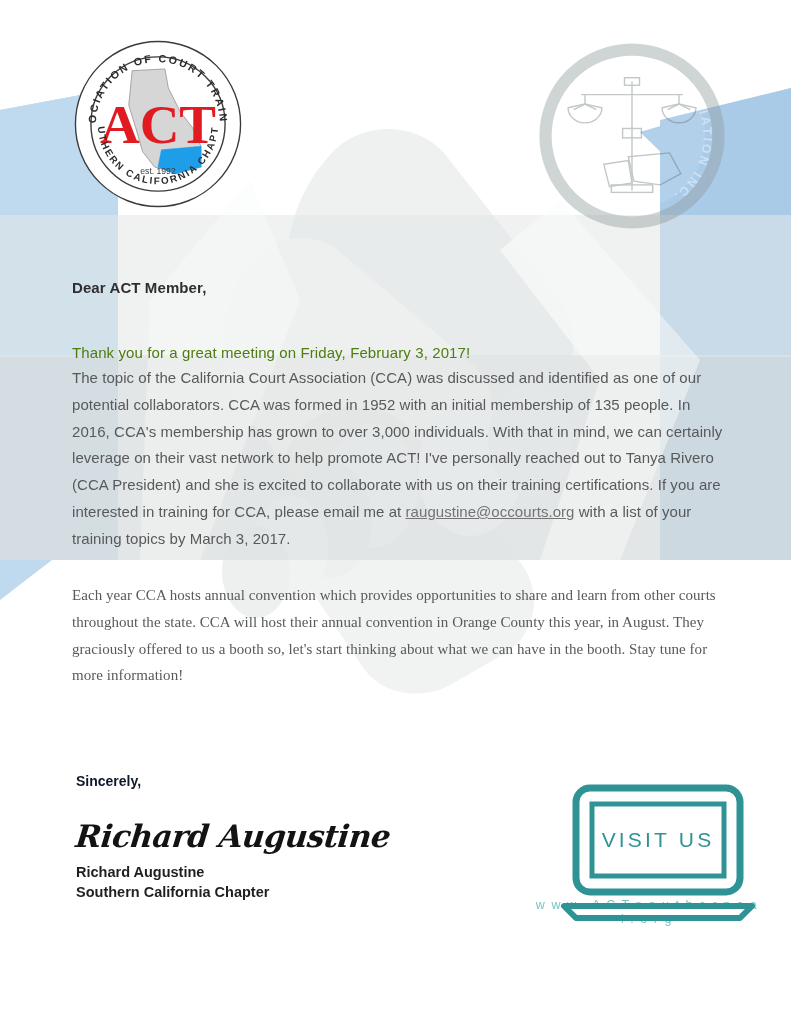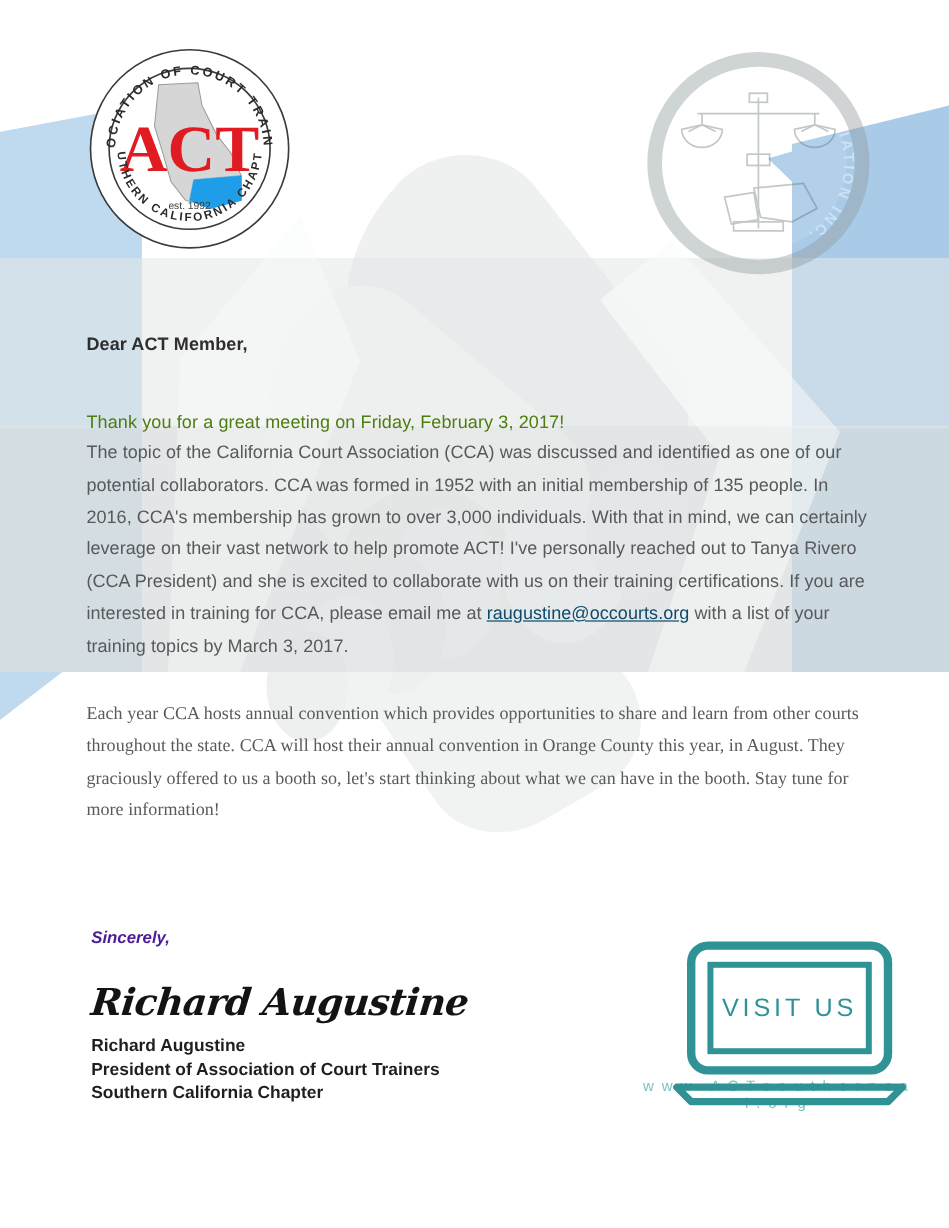--- a/index.html
+++ b/index.html
@@ -79,31 +79,30 @@
     font-size: 15px;
     line-height: 26.8px;
     color: #58595b;
     letter-spacing: 0.05px;
   }
   .para-1 { top: 365px; width: 660px; }
   .para-2 { top: 582px; width: 655px; font-family: Liberation Serif, serif; }
   .para-ps { top: 717px; width: 690px; }
 
   .email-link {
-    color: #0c4a6e;
+    color: #737373;
   }
 
   .sincerely {
     position: absolute;
     left: 76px;
     top: 773px;
     font-size: 14px;
     font-weight: bold;
-    color: #4c1d95;
-    font-style: italic;
+    color: #0f172a;
   }
 
   .signature {
     position: absolute;
     left: 76px;
     top: 818px;
     font-size: 31px;
     color: #131313;
     font-family: "DejaVu Serif", serif;
     font-style: italic;
@@ -253,21 +252,20 @@
 
   <div class="para para-2">Each year CCA hosts annual convention which provides opportunities to share and learn from other courts throughout the state. CCA will host their annual convention in Orange County this year, in August. They graciously offered to us a booth so, let's start thinking about what we can have in the booth. Stay tune for more information!</div>
 
 
   <div class="sincerely">Sincerely,</div>
 
   <div class="signature">Richard Augustine</div>
 
   <div class="signer-block">
     <div>Richard Augustine</div>
-    <div>President of Association of Court Trainers</div>
     <div>Southern California Chapter</div>
   </div>
 </div>
 
 <svg class="visit-badge" viewBox="0 0 200 140" width="200" height="140">
 
   <rect x="18" y="6" width="164" height="104" rx="14" ry="14" fill="none" stroke="#2f9396" stroke-width="7"></rect>
   <rect x="34" y="22" width="132" height="72" fill="none" stroke="#2f9396" stroke-width="5"></rect>
 
   <path d="M6,124 L194,124 L182,136 L18,136 Z" fill="none" stroke="#2f9396" stroke-width="6" stroke-linejoin="round"></path>

